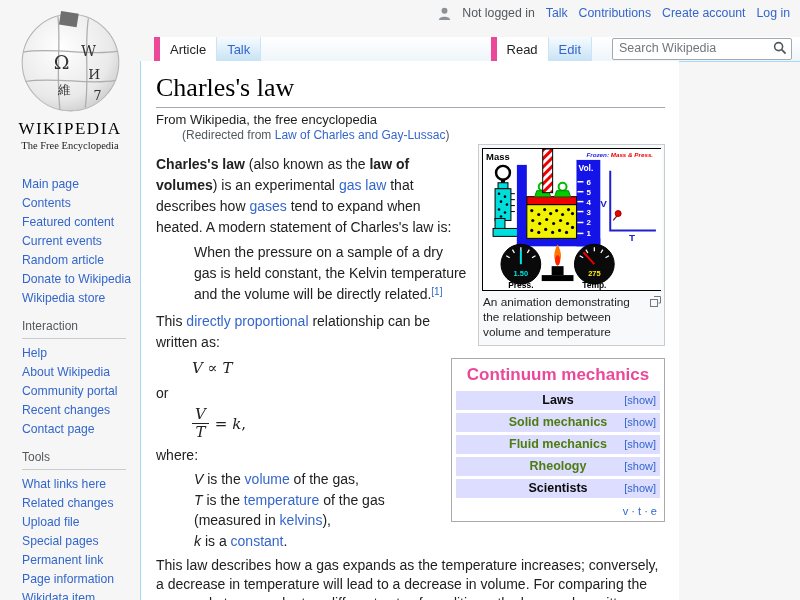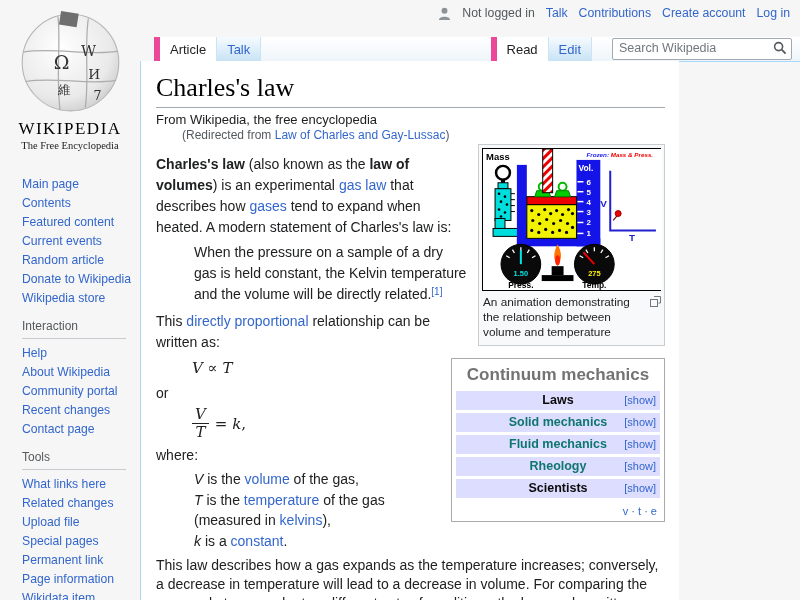--- a/index.html
+++ b/index.html
@@ -66,25 +66,25 @@
   .eqrow .orword{margin:0 14px;}
 
   
   #thumb{float:right;clear:right;width:179px;margin:2px 0 8px 10px;border:1px solid #c8ccd1;
     background:#f8f9fa;padding:3px;}
   #thumb .tframe{border:1px solid #000;background:#fff;line-height:0;}
   #thumb .tcaption{position:relative;font-size:11.8px;line-height:15px;color:#252525;padding:4px 14px 2px 1px;}
   .magnify{position:absolute;right:0;top:5px;}
   #infobox{float:right;clear:right;width:204px;border:1px solid #aaa;background:#fff;
     padding:4px;margin:4px 0 10px 10px;font-size:12.5px;}
-  #infobox .ib-title{text-align:center;font-weight:bold;font-size:17px;color:#737373;padding:2px 0 6px;}
+  #infobox .ib-title{text-align:center;font-weight:bold;font-size:17px;color:#ec4899;padding:2px 0 6px;}
   .ib-row{position:relative;background:#ddddff;margin-bottom:3px;padding:2px 4px;text-align:center;
     font-weight:bold;line-height:15px;}
   .ib-row .lbl-black{color:#0b0b0b;text-decoration:none;font-weight:bold;}
-  .ib-row .lbl-link{color:#0f766e;text-decoration:none;font-weight:bold;text-align:right;}
+  .ib-row .lbl-link{color:#4d7c0f;text-decoration:none;font-weight:bold;text-align:right;}
   .ib-show{position:absolute;right:4px;top:2px;font-weight:normal;font-size:11px;color:#3366cc;text-decoration:none;}
   .ib-footer{text-align:right;font-size:11px;color:#3366cc;padding:4px 3px 0;}
 </style>
 </head>
 <body>
 
 <div id="page">
 
   <div id="panel">
     <div id="logo">

